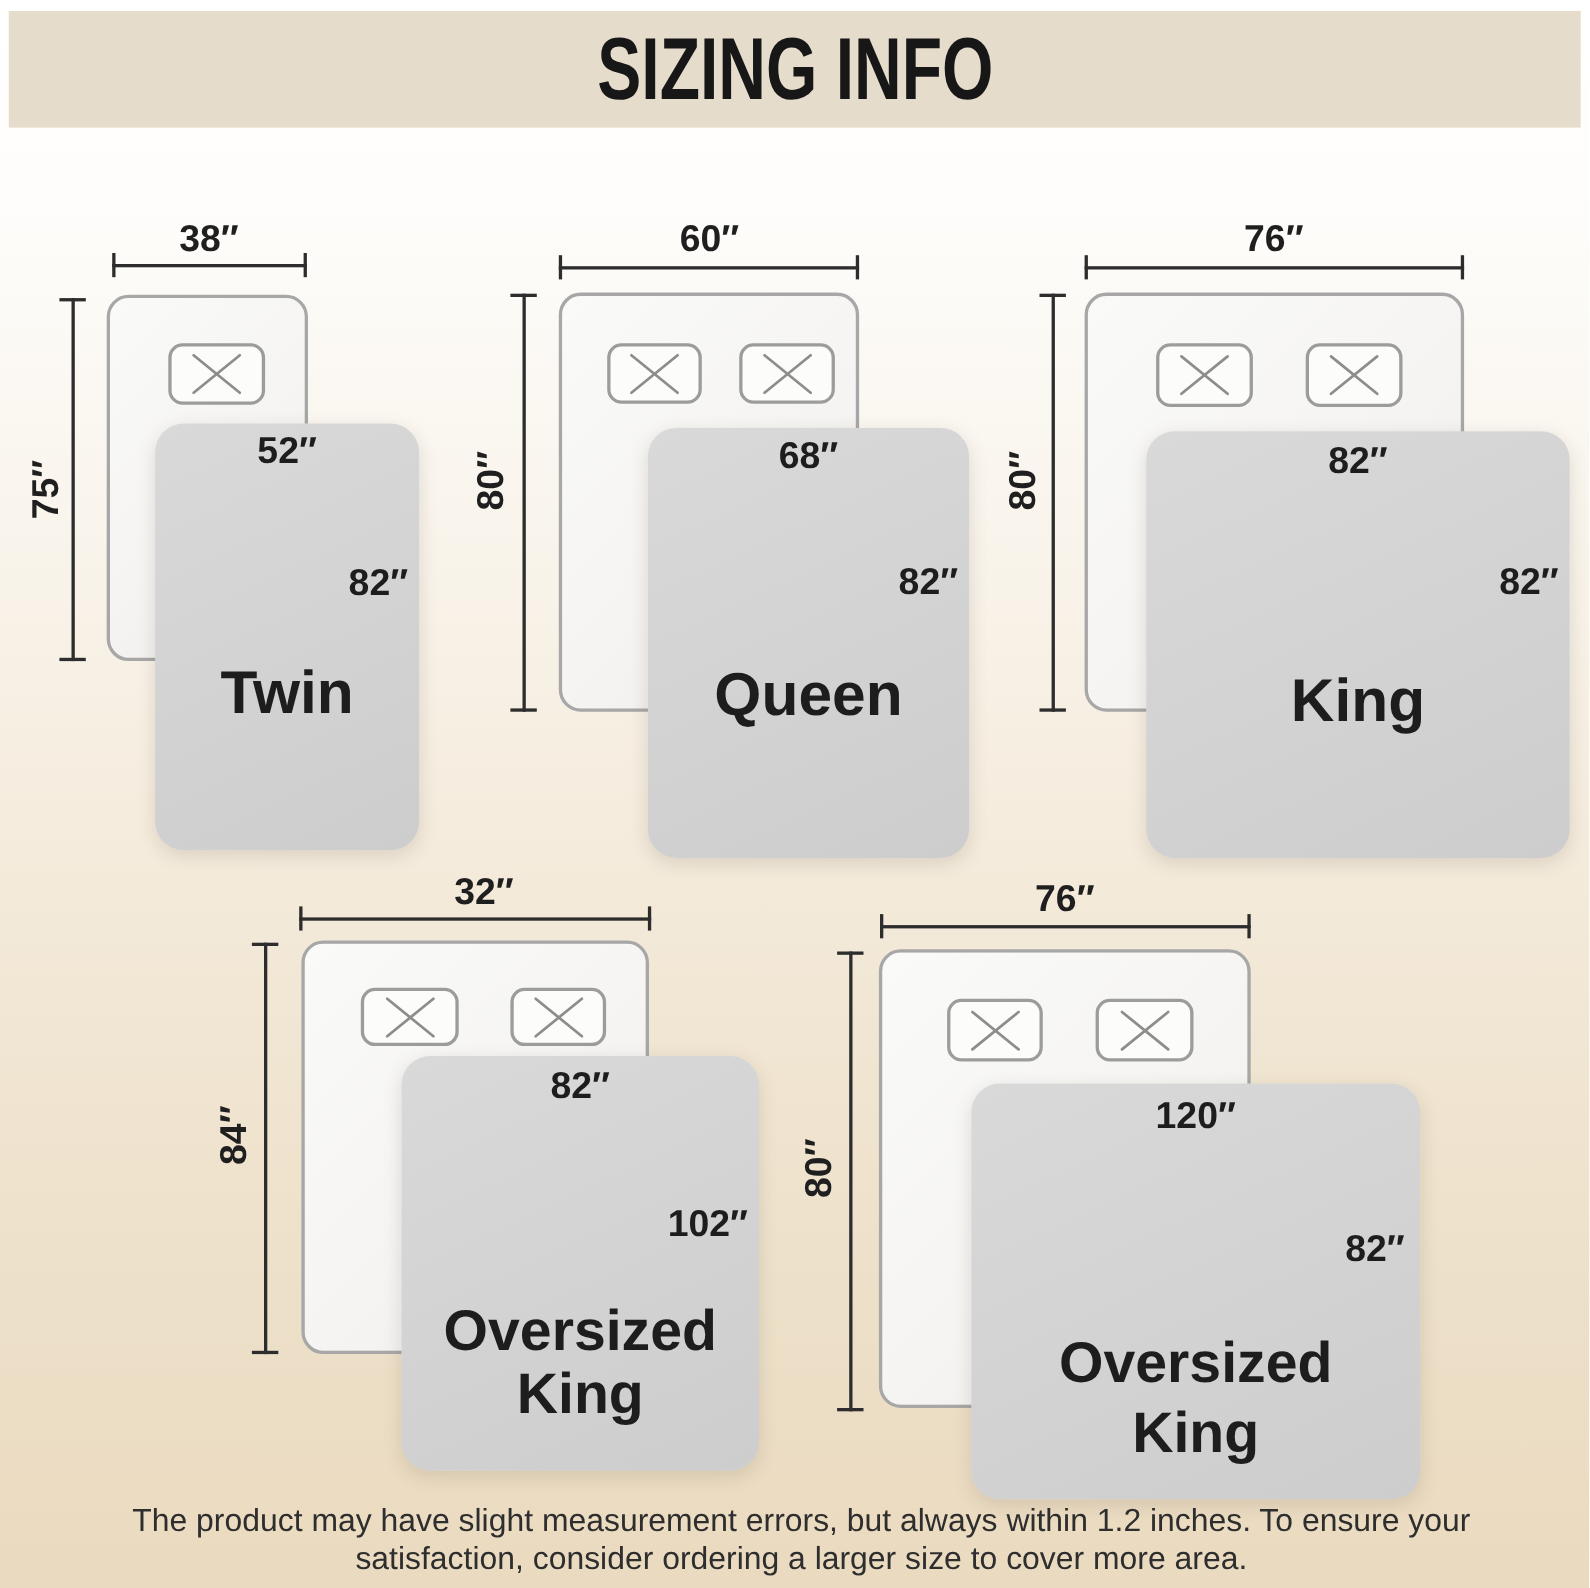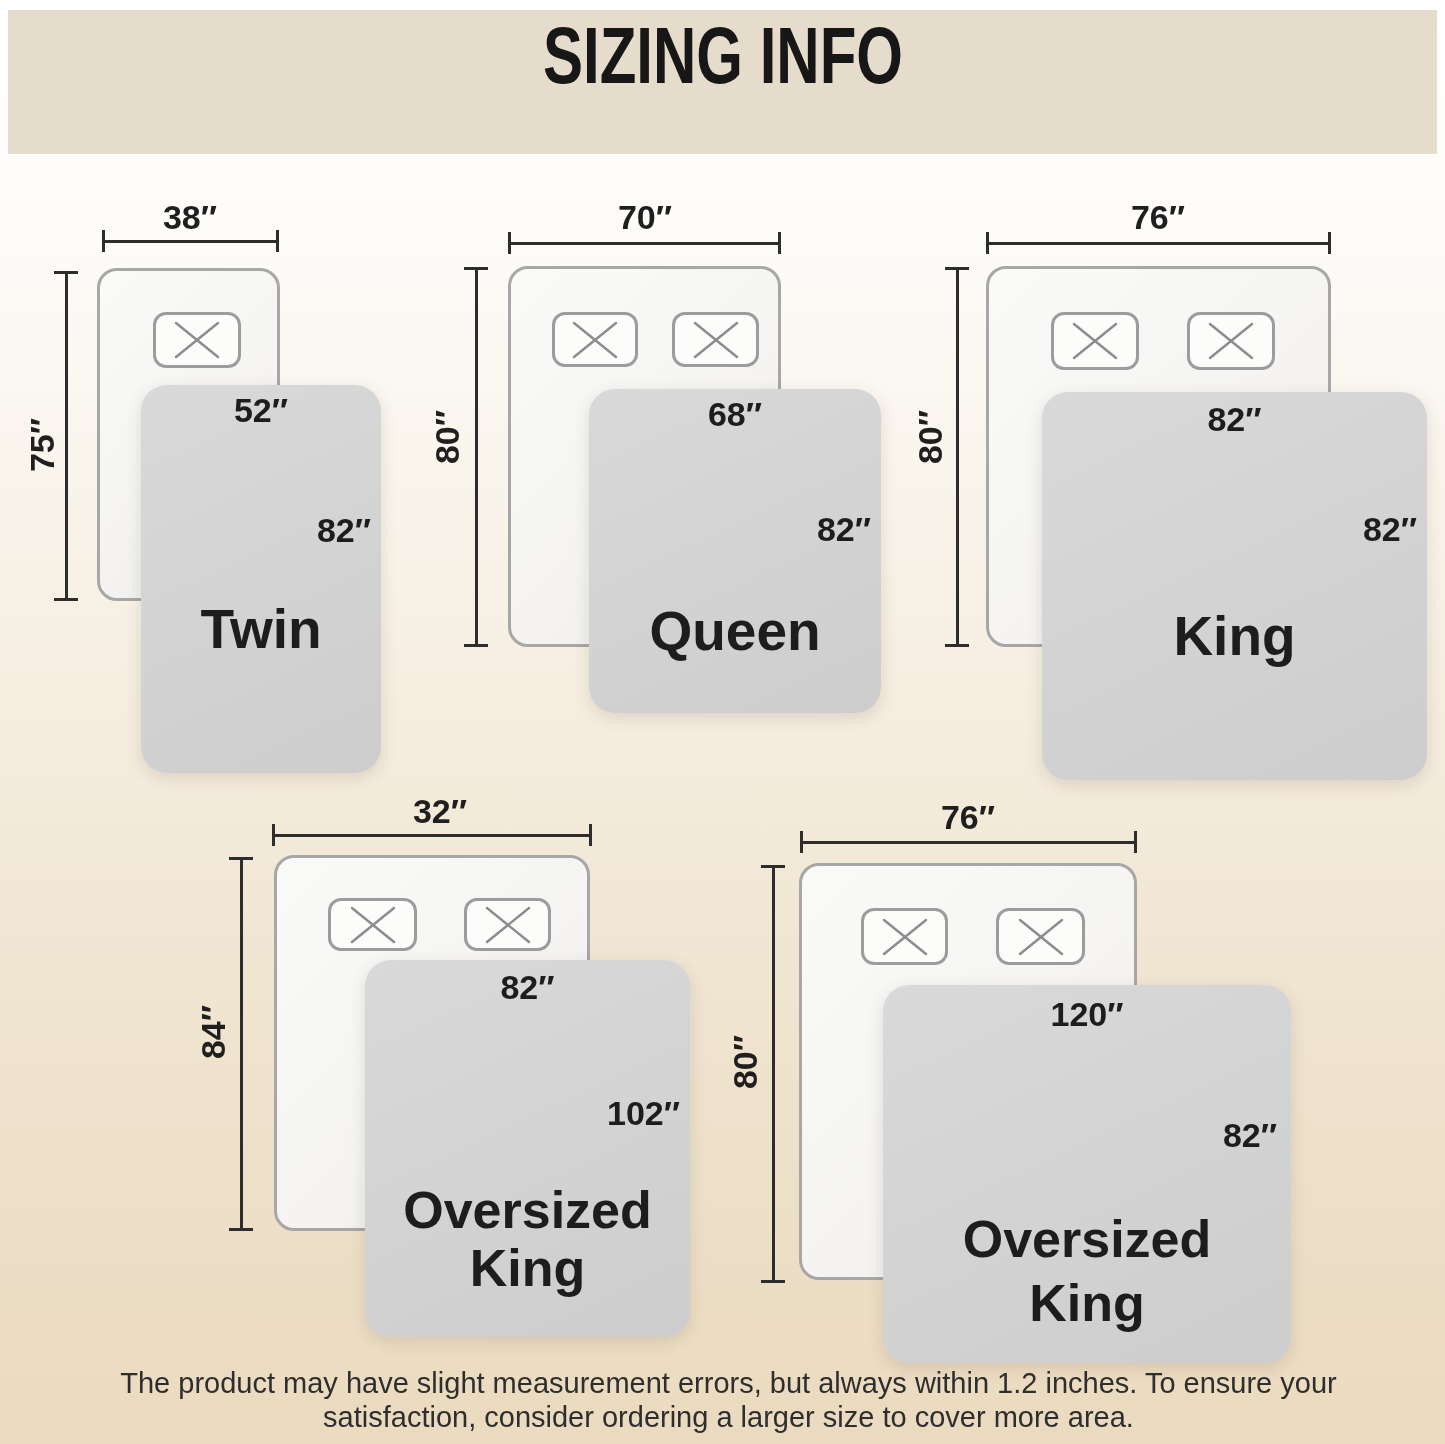--- a/index.html
+++ b/index.html
@@ -5,23 +5,23 @@
   html,body{margin:0;padding:0;background:#fff;}
   #canvas{
     position:relative;width:1445px;height:1444px;overflow:hidden;
     font-family:"Liberation Sans","DejaVu Sans",sans-serif;
     background:linear-gradient(180deg,
       var(--page_top) 0px, #fefdfb 180px, #faf6ef 420px,
       #f6eee1 680px, #f1e6d3 940px, #edE0c9 1180px, var(--page_bottom) 1444px);
   }
   
   .band{
-    position:absolute;left:8px;right:8px;top:10px;height:144px;
+    position:absolute;left:8px;right:8px;top:10px;height:106px;
     background:var(--header_band);
-    display:flex;align-items:flex-start;justify-content:center;
+    display:flex;align-items:center;justify-content:center;
   }
   .title{
     color:var(--title_text);font-size:80px;font-weight:bold;
     letter-spacing:0px;transform:scaleX(0.75);white-space:nowrap;
   }
   
   .hline{position:absolute;height:3px;background:var(--dim_line);}
   .hline::before,.hline::after{
     content:"";position:absolute;width:3px;height:22px;top:-10px;background:var(--dim_line);}
   .hline::before{left:0;} .hline::after{right:0;}
@@ -90,39 +90,39 @@
       </div>
     </div>
     <div class="blanket" style="left:141px;top:385px;width:240px;height:388px;">
       <div class="bw" style="top:6px;">52″</div>
       <div class="bl" style="top:126px;">82″</div>
       <div class="bname" style="top:212px;">Twin</div>
     </div>
   </div>
 
   <div>
-    <div class="hdim-label" style="left:645px;top:198px;">70″</div>
+    <div class="hdim-label" style="left:645px;top:198px;">60″</div>
     <div class="hline" style="left:508px;top:242px;width:273px;"></div>
     <div class="vline" style="left:475px;top:267px;height:380px;"></div>
     <div class="vdim-label" style="left:447px;top:437px;">80″</div>
     <div class="bed" style="left:508px;top:266px;width:273px;height:381px;">
       <div class="pillow" style="left:41px;top:43px;width:86px;height:55px;">
         <svg width="50" height="42" viewBox="0 0 50 42">
             <line x1="4" y1="4" x2="46" y2="38"></line>
             <line x1="46" y1="4" x2="4" y2="38"></line>
           </svg>
       </div>
       <div class="pillow" style="left:161px;top:43px;width:87px;height:55px;">
         <svg width="50" height="42" viewBox="0 0 50 42">
             <line x1="4" y1="4" x2="46" y2="38"></line>
             <line x1="46" y1="4" x2="4" y2="38"></line>
           </svg>
       </div>
     </div>
-    <div class="blanket" style="left:589px;top:389px;width:292px;height:324px;">
+    <div class="blanket" style="left:589px;top:389px;width:292px;height:391px;">
       <div class="bw" style="top:6px;">68″</div>
       <div class="bl" style="top:121px;">82″</div>
       <div class="bname" style="top:210px;">Queen</div>
     </div>
   </div>
 
   <div>
     <div class="hdim-label" style="left:1158px;top:198px;">76″</div>
     <div class="hline" style="left:986px;top:242px;width:345px;"></div>
     <div class="vline" style="left:956px;top:267px;height:380px;"></div>

